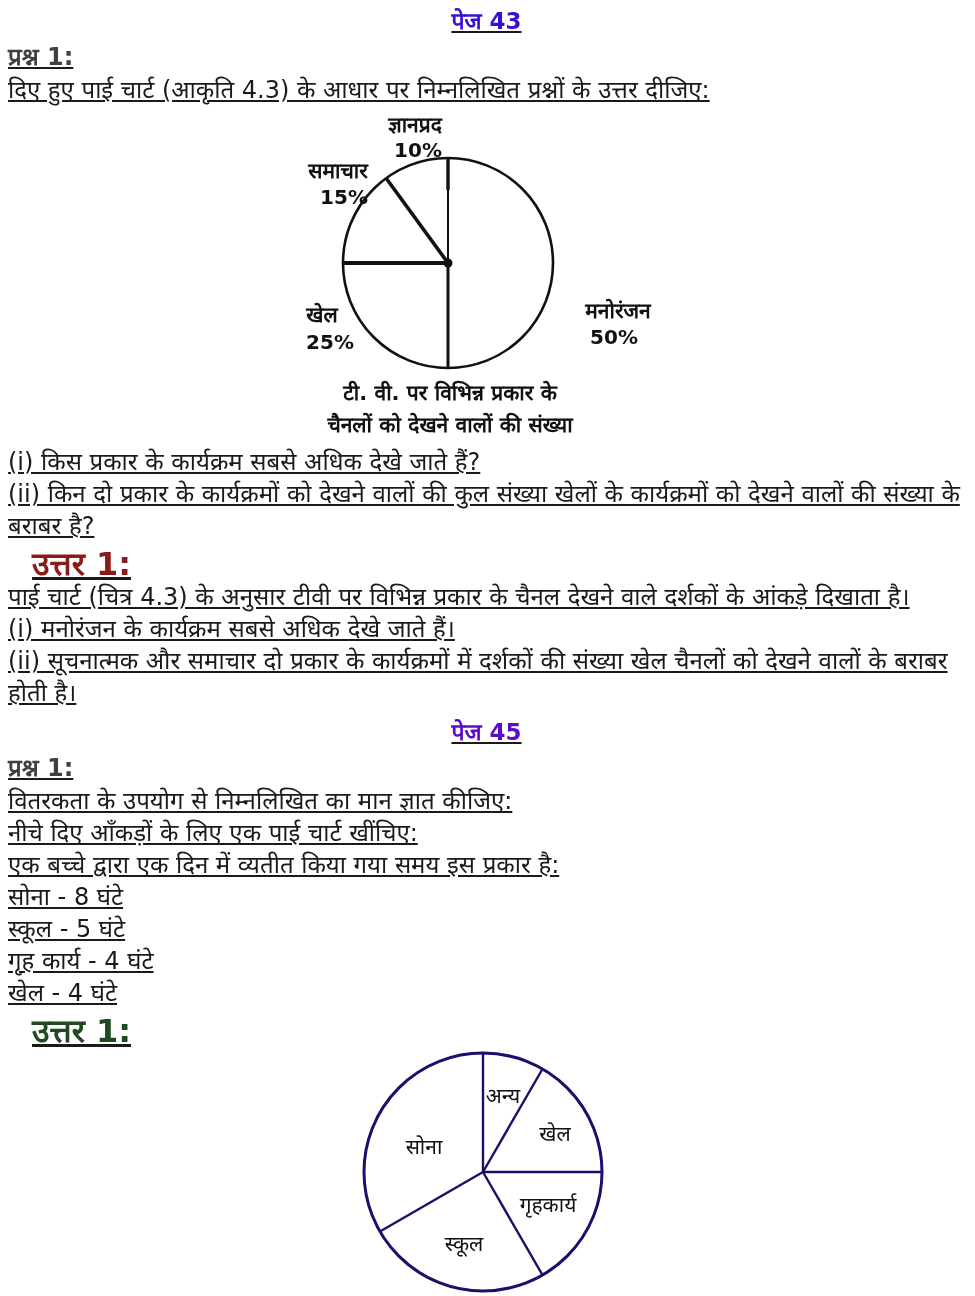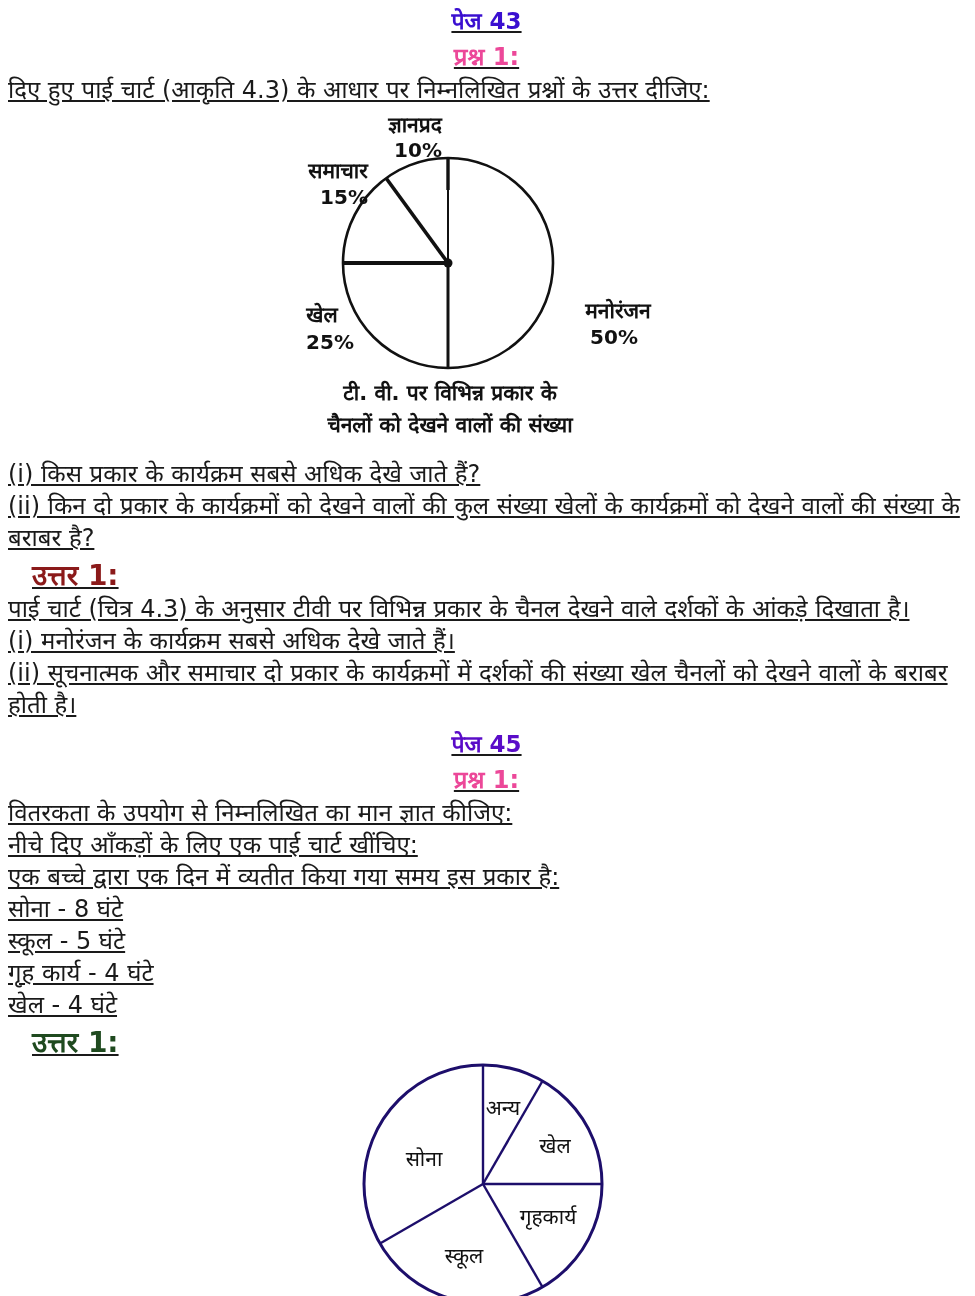--- a/index.html
+++ b/index.html
@@ -8,31 +8,31 @@
     font-family:"DejaVu Sans","Liberation Sans",sans-serif;
     color:#1a1a1a;
   }
   .page{padding:4px 10px 0 8px;text-decoration:underline;}
   .pagelabel{
     text-align:center;font-size:23px;font-weight:bold;line-height:30px;
     color:#3a0fd0;margin:2px 0 0 0;
   }
   .pagelabel.p45{color:#5a0cc8;margin-top:8px;}
   .qhead{
-    font-size:24px;font-weight:bold;color:#ec4899;
-    margin:6px 0 2px 0;line-height:30px;text-align:center;
+    font-size:24px;font-weight:bold;color:#404040;
+    margin:6px 0 2px 0;line-height:30px;
   }
   .ahead{
-    font-size:28px;font-weight:bold;color:#8b1a1a;
+    font-size:32px;font-weight:bold;color:#8b1a1a;
     margin:7px 0 2px 24px;line-height:30px;
   }
   .ahead.green{color:#1f4a1f;}
   p.line{margin:0;font-size:24px;line-height:32px;}
   figure{margin:0;padding:0;}
-  .fig1{margin:4px 0 16px 270px;width:430px;height:332px;}
+  .fig1{margin:4px 0 4px 270px;width:430px;height:332px;}
   .fig2{margin:2px 0 0 348px;width:268px;height:250px;}
   svg text{font-family:"DejaVu Sans","Liberation Sans",sans-serif;fill:#111111;}
   svg text.b{font-weight:bold;}
 </style>
 </head>
 <body>
 
 <div class="page">
 
   <div class="pagelabel">पेज 43</div>

